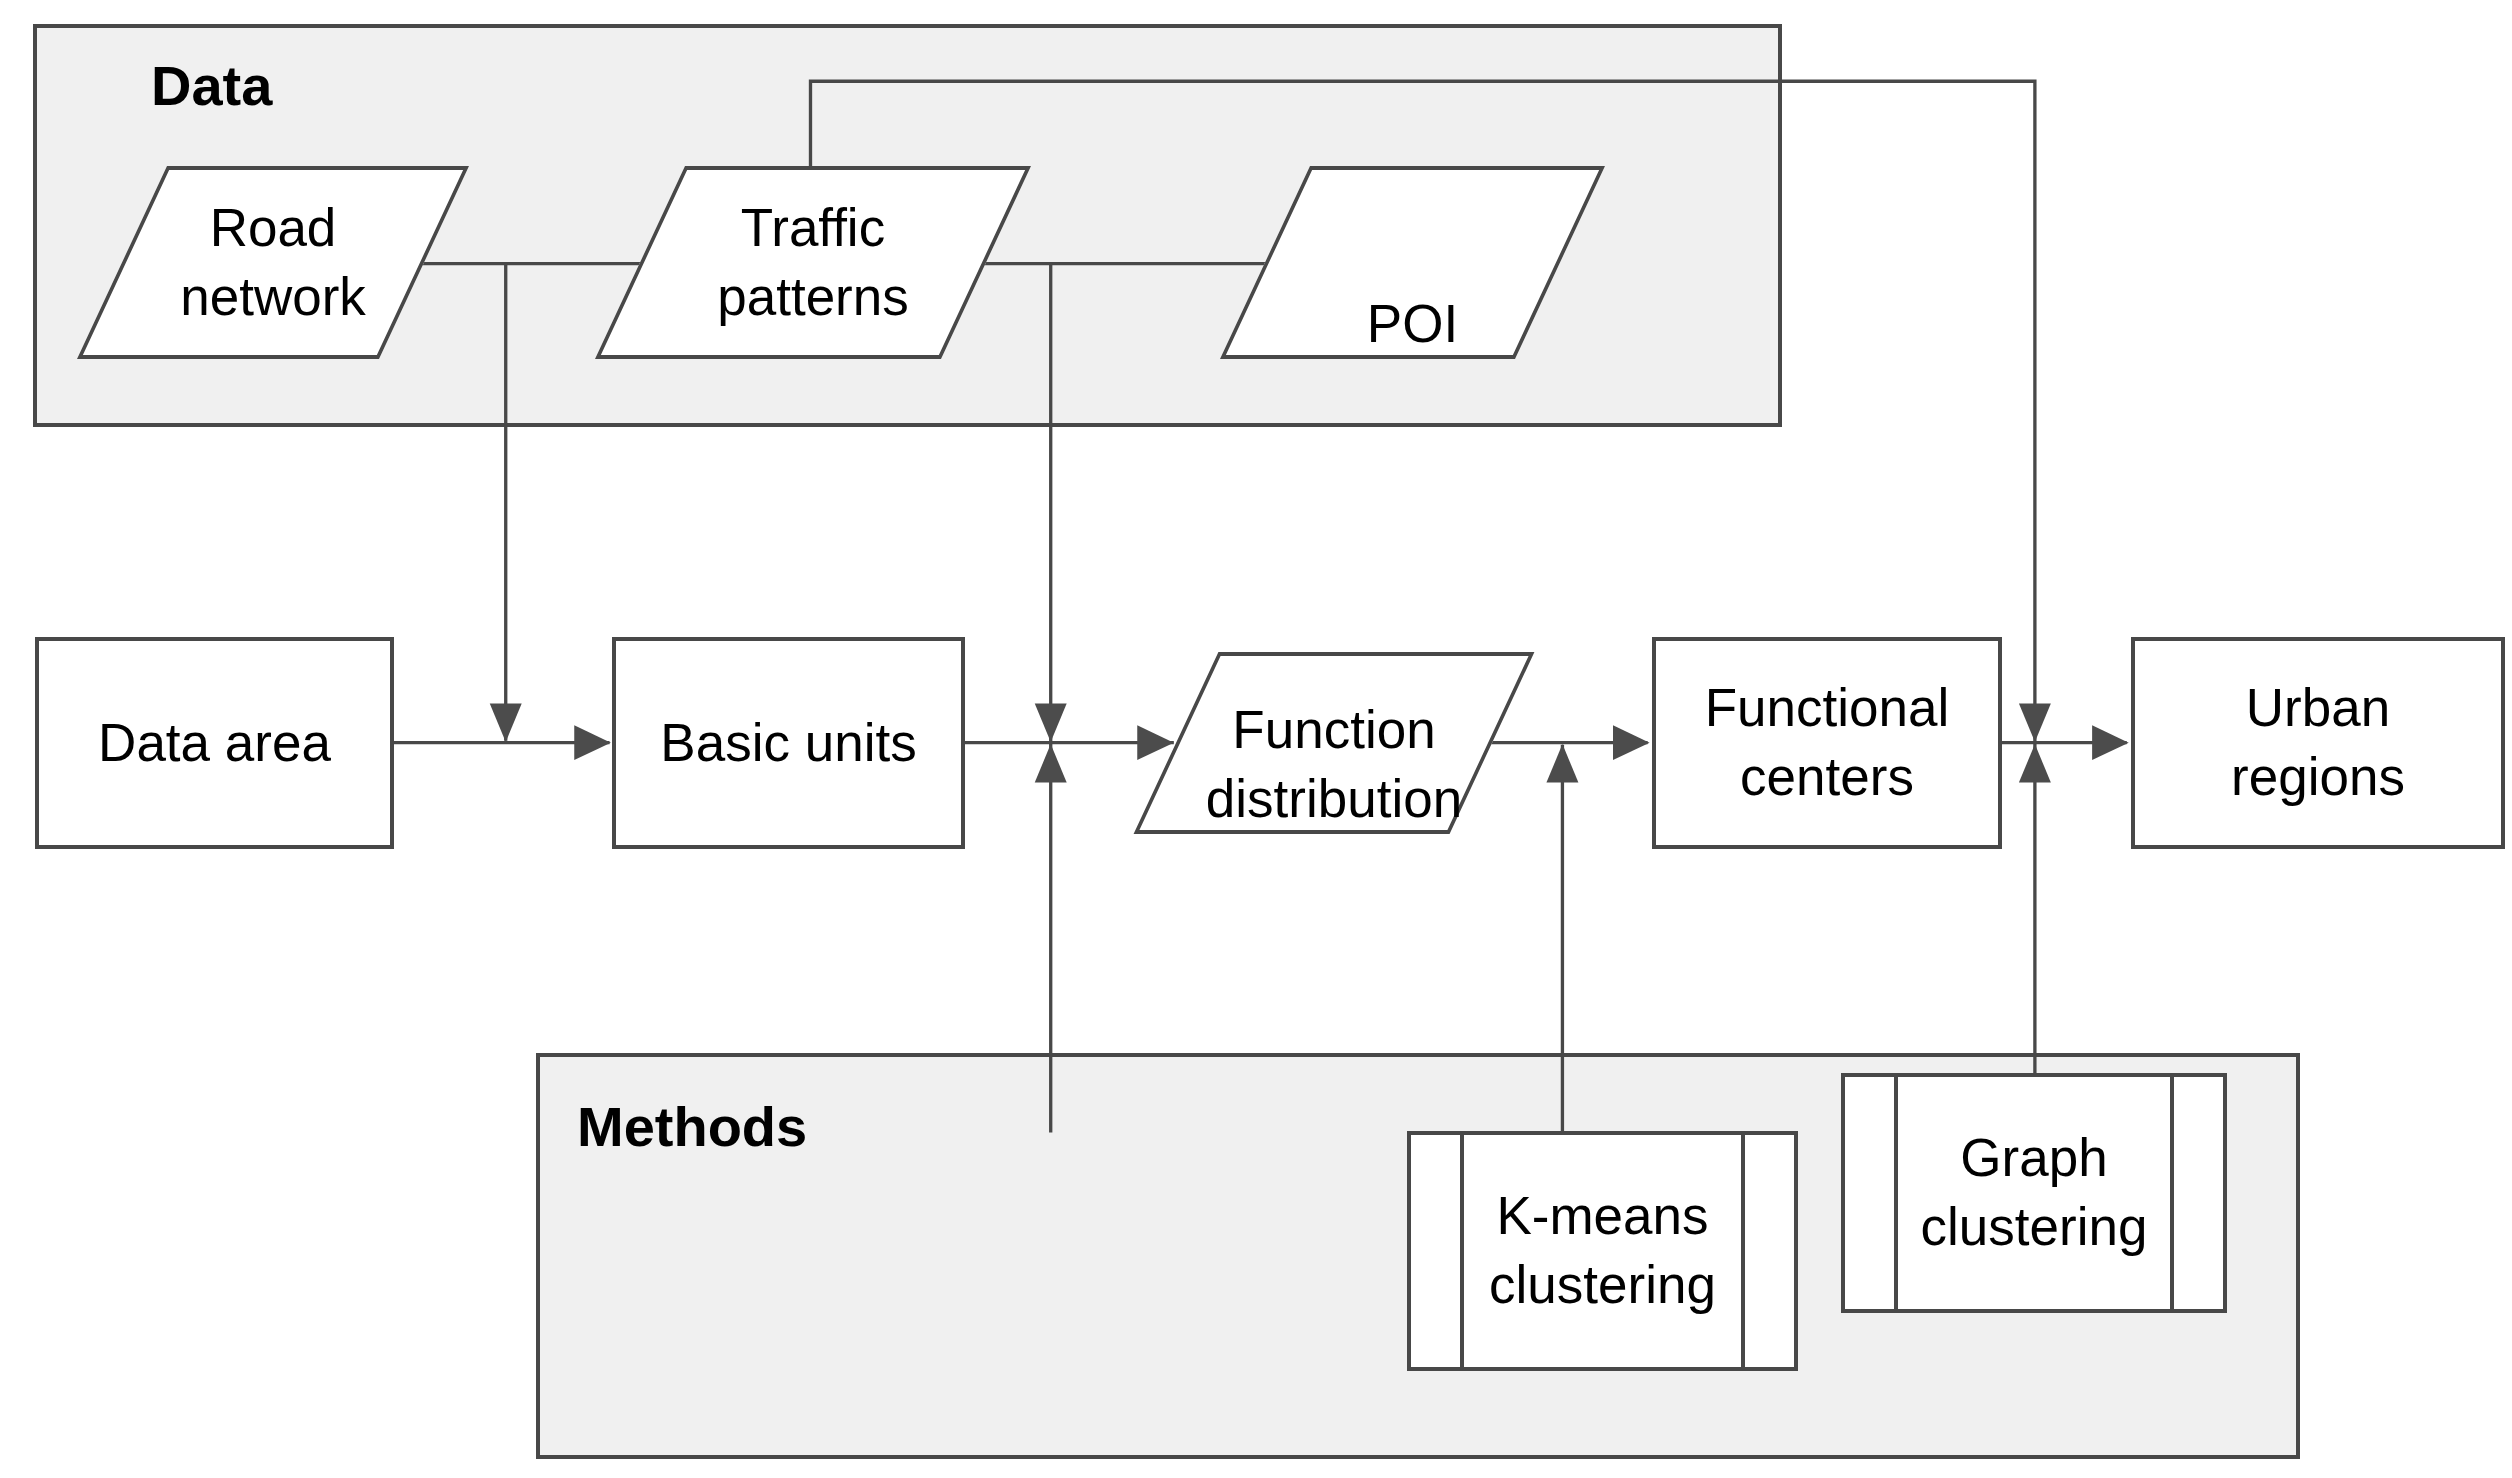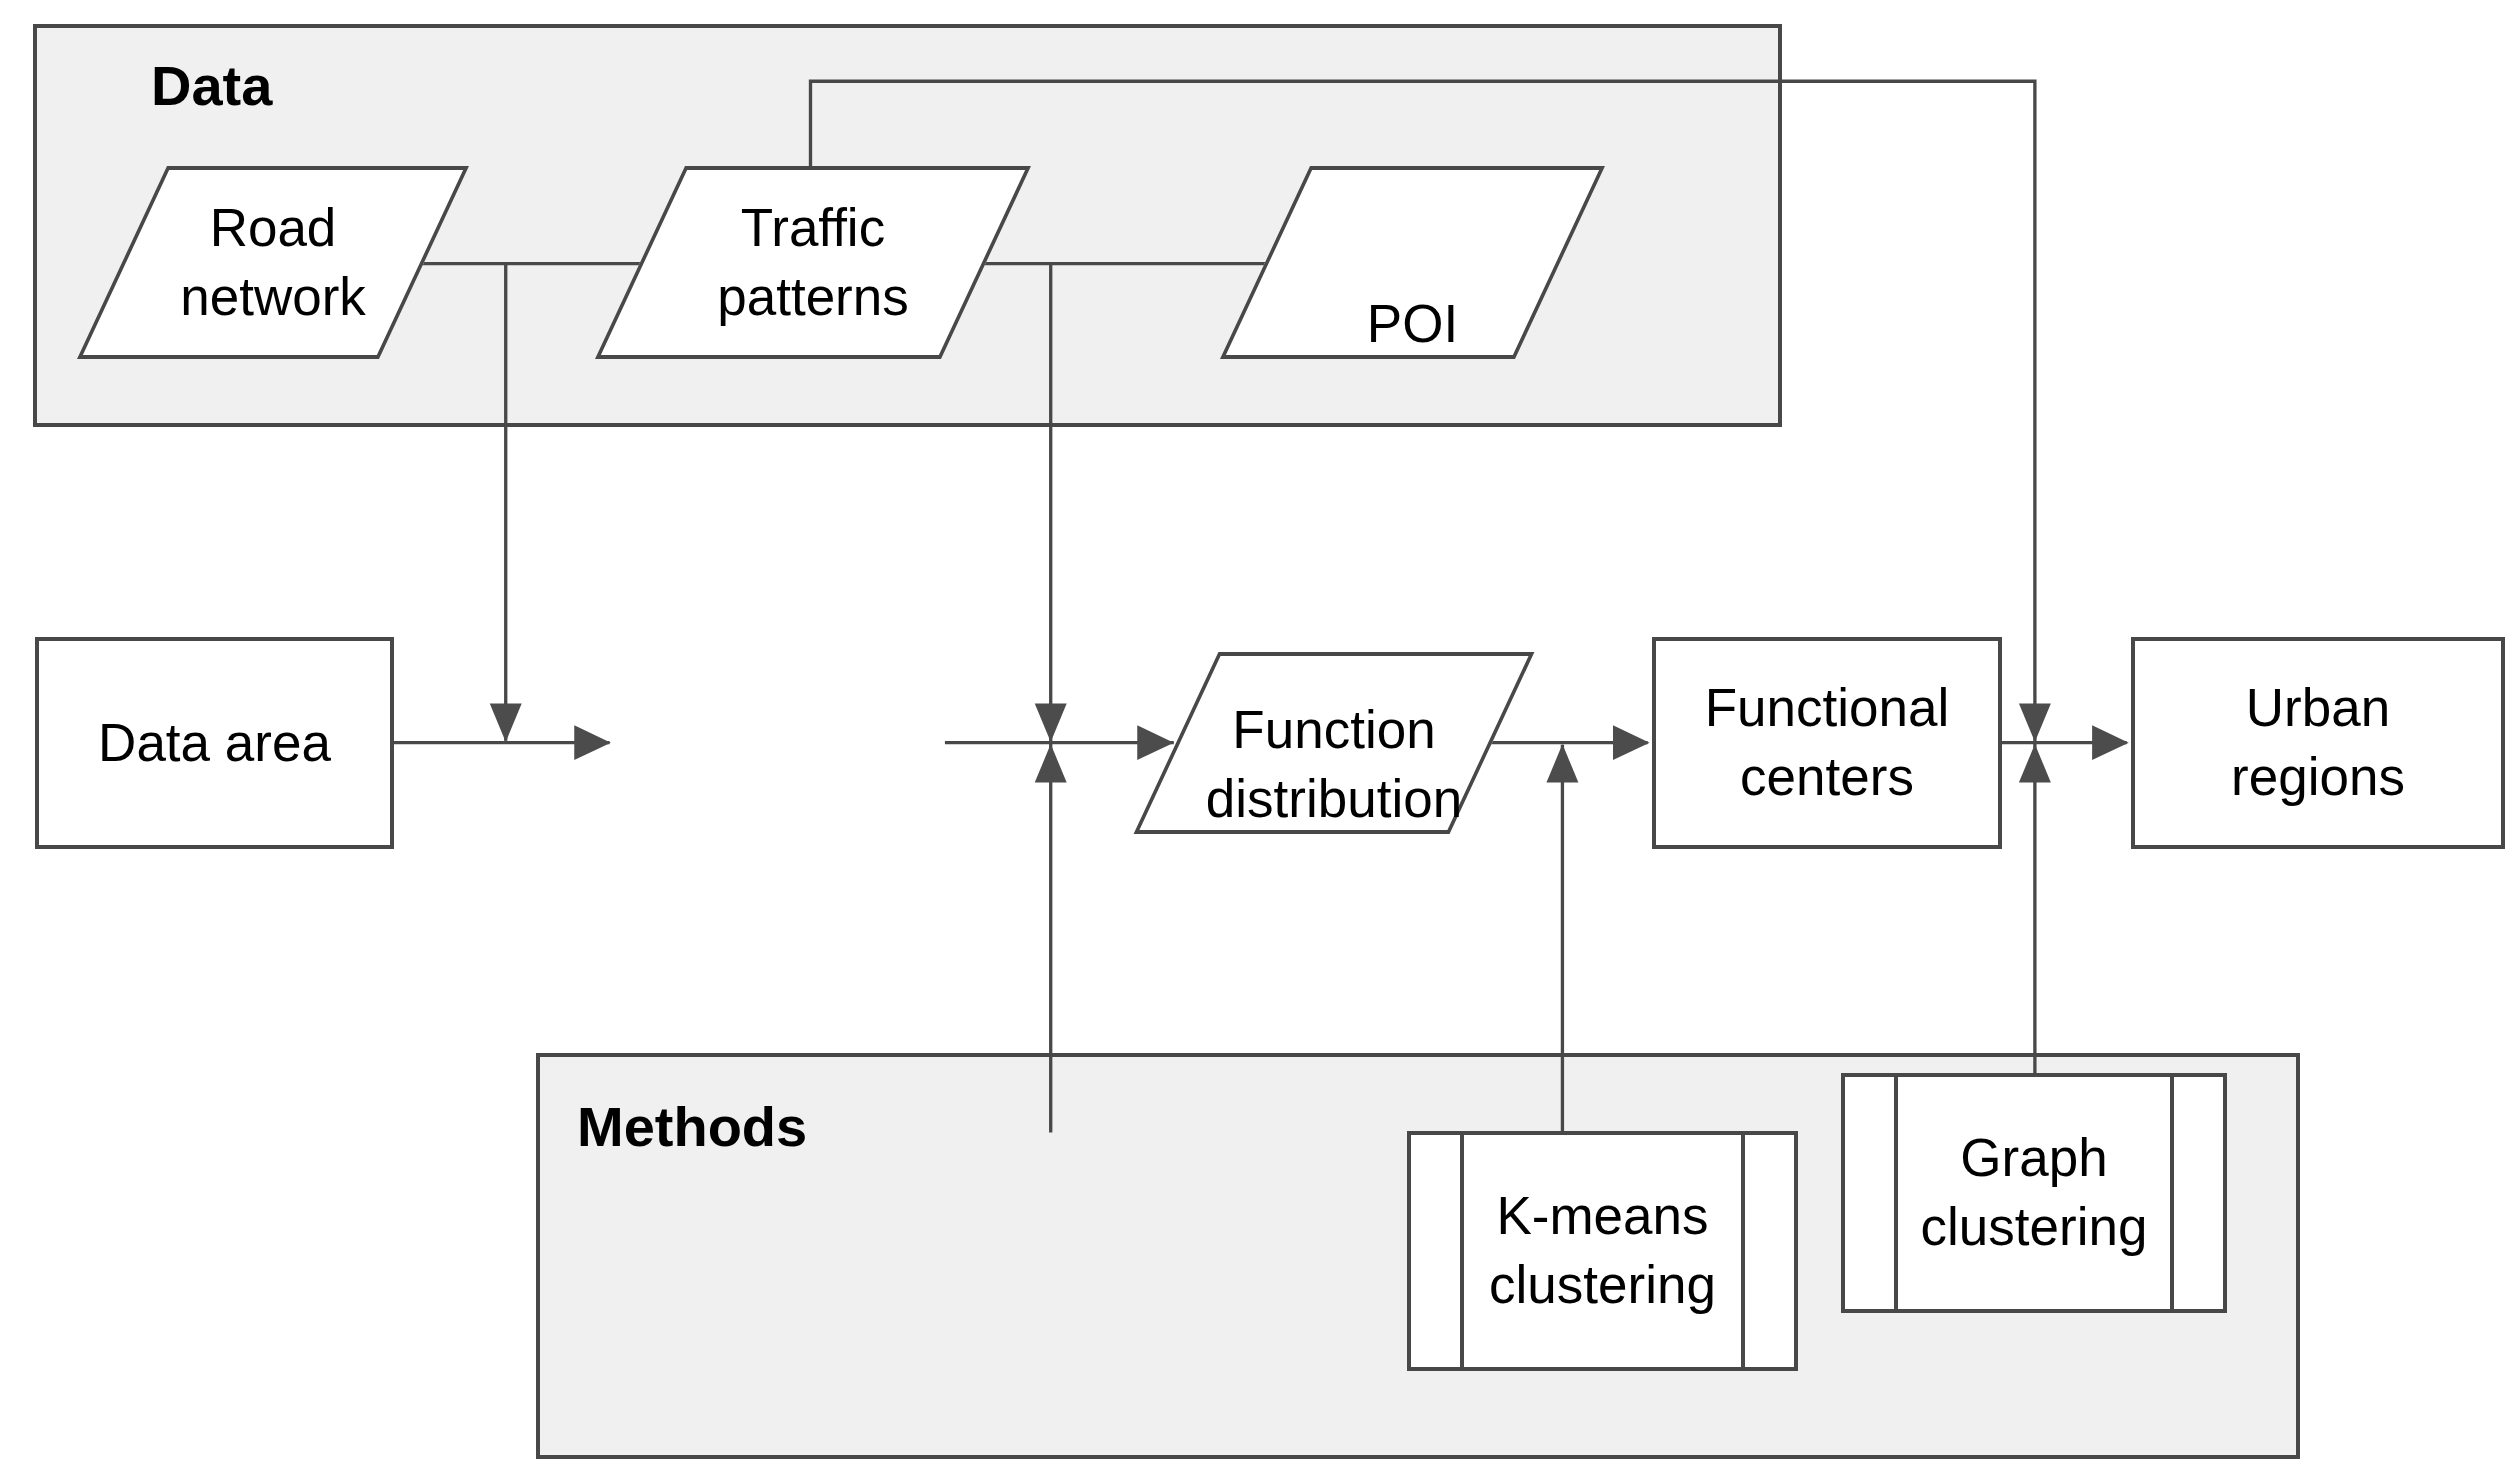--- a/index.html
+++ b/index.html
@@ -149,20 +149,23 @@
 
   <div class="node pgram-node" style="left:1265px; top:166px; width:295px; height:193px;align-items:flex-end;">
     <div class="shape"></div>
     <div class="label">POI</div>
   </div>
 
   <div class="node rect-node" style="left:35px; top:637px; width:359px; height:212px;">
     <div class="label">Data area</div>
   </div>
 
+  <div class="node rect-node" style="left:612px; top:637px; width:353px; height:212px;">
+    <div class="label">Basic units</div>
+  </div>
 
   <div class="node pgram-node" style="left:1176px; top:652px; width:316px; height:182px;align-items:flex-end;">
     <div class="shape"></div>
     <div class="label">Function
 distribution</div>
   </div>
 
   <div class="node rect-node" style="left:1652px; top:637px; width:350px; height:212px;">
     <div class="label">Functional
 centers</div>

